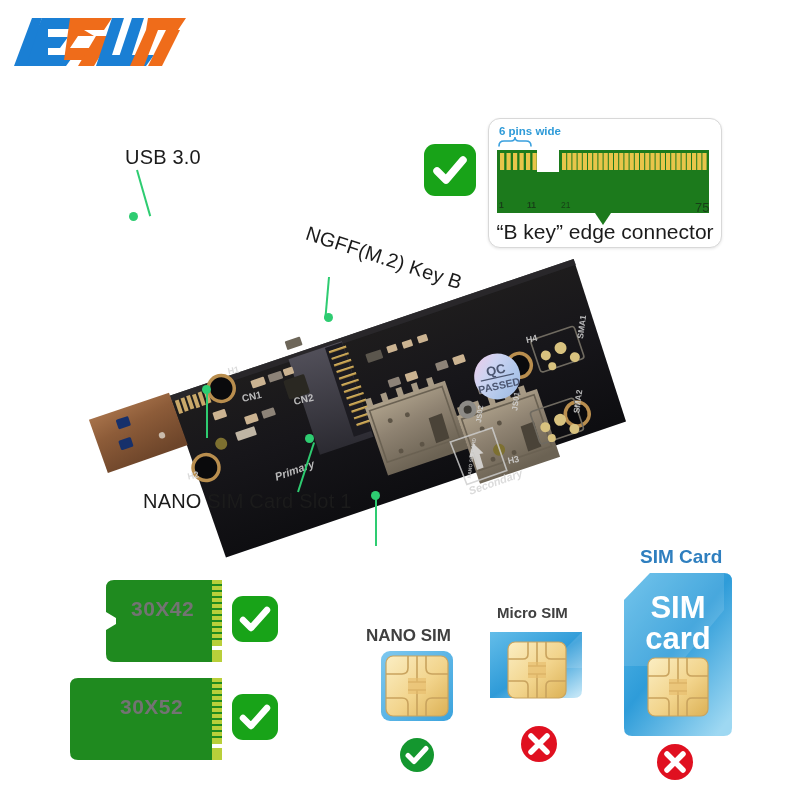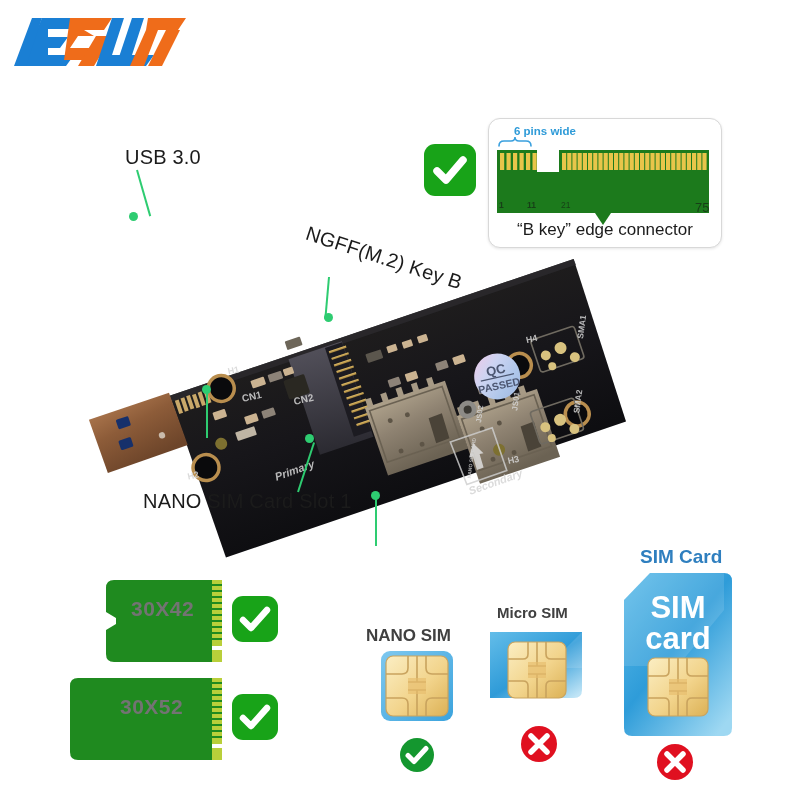--- a/index.html
+++ b/index.html
@@ -38,21 +38,21 @@
     background:#ffffff;
     border:1.5px solid #d8d8d8;
     border-radius:12px;
     box-shadow:0 1px 3px rgba(0,0,0,.10);
   }
   .pins-note{
     position:absolute;color:#2f9bd8;font-size:11.5px;font-weight:600;white-space:nowrap;
   }
   .bkey-caption{
     position:absolute;width:100%;text-align:center;
-    font-size:17px;color:#1b1b1b;font-weight:500;white-space:nowrap;
+    font-size:21px;color:#1b1b1b;font-weight:500;white-space:nowrap;
   }
 
   
   .m2card{position:absolute;}
   .m2label{
     position:absolute;color:#737373;font-size:21px;font-weight:bold;
     letter-spacing:.5px;white-space:nowrap;
   }
 
   
@@ -311,21 +311,21 @@
   <div class="dot" style="left:371px;top:491px;"></div>
 
   <div class="check-sq" style="left:424px;top:144px;width:52px;height:52px;">
     <svg width="52" height="52" viewBox="0 0 52 52">
       <path d="M13 27 L22 36 L39 16" stroke="#ffffff" stroke-width="7.5" fill="none" stroke-linecap="round" stroke-linejoin="round"></path>
     </svg>
   </div>
 
   <div class="bkey-panel" style="left:488px;top:118px;width:232px;height:128px;">
 
-    <div class="pins-note" style="left:10px;top:6px;margin-left:15px;">6 pins wide</div>
+    <div class="pins-note" style="left:10px;top:6px;">6 pins wide</div>
 
     <svg width="232" height="128" viewBox="0 0 232 128" style="position:absolute;left:0;top:0;">
 
       <g stroke="#3aa0de" stroke-width="1.6" fill="none" stroke-linecap="round">
         <path d="M10 27 Q10 22 15 22 L22 22 Q26 22 26 18 Q26 22 30 22 L37 22 Q42 22 42 27"></path>
       </g>
 
       <rect x="8" y="31" width="212" height="63" fill="#1c7a1c"></rect>
 
       <rect x="48" y="31" width="22" height="22" fill="#ffffff"></rect>

